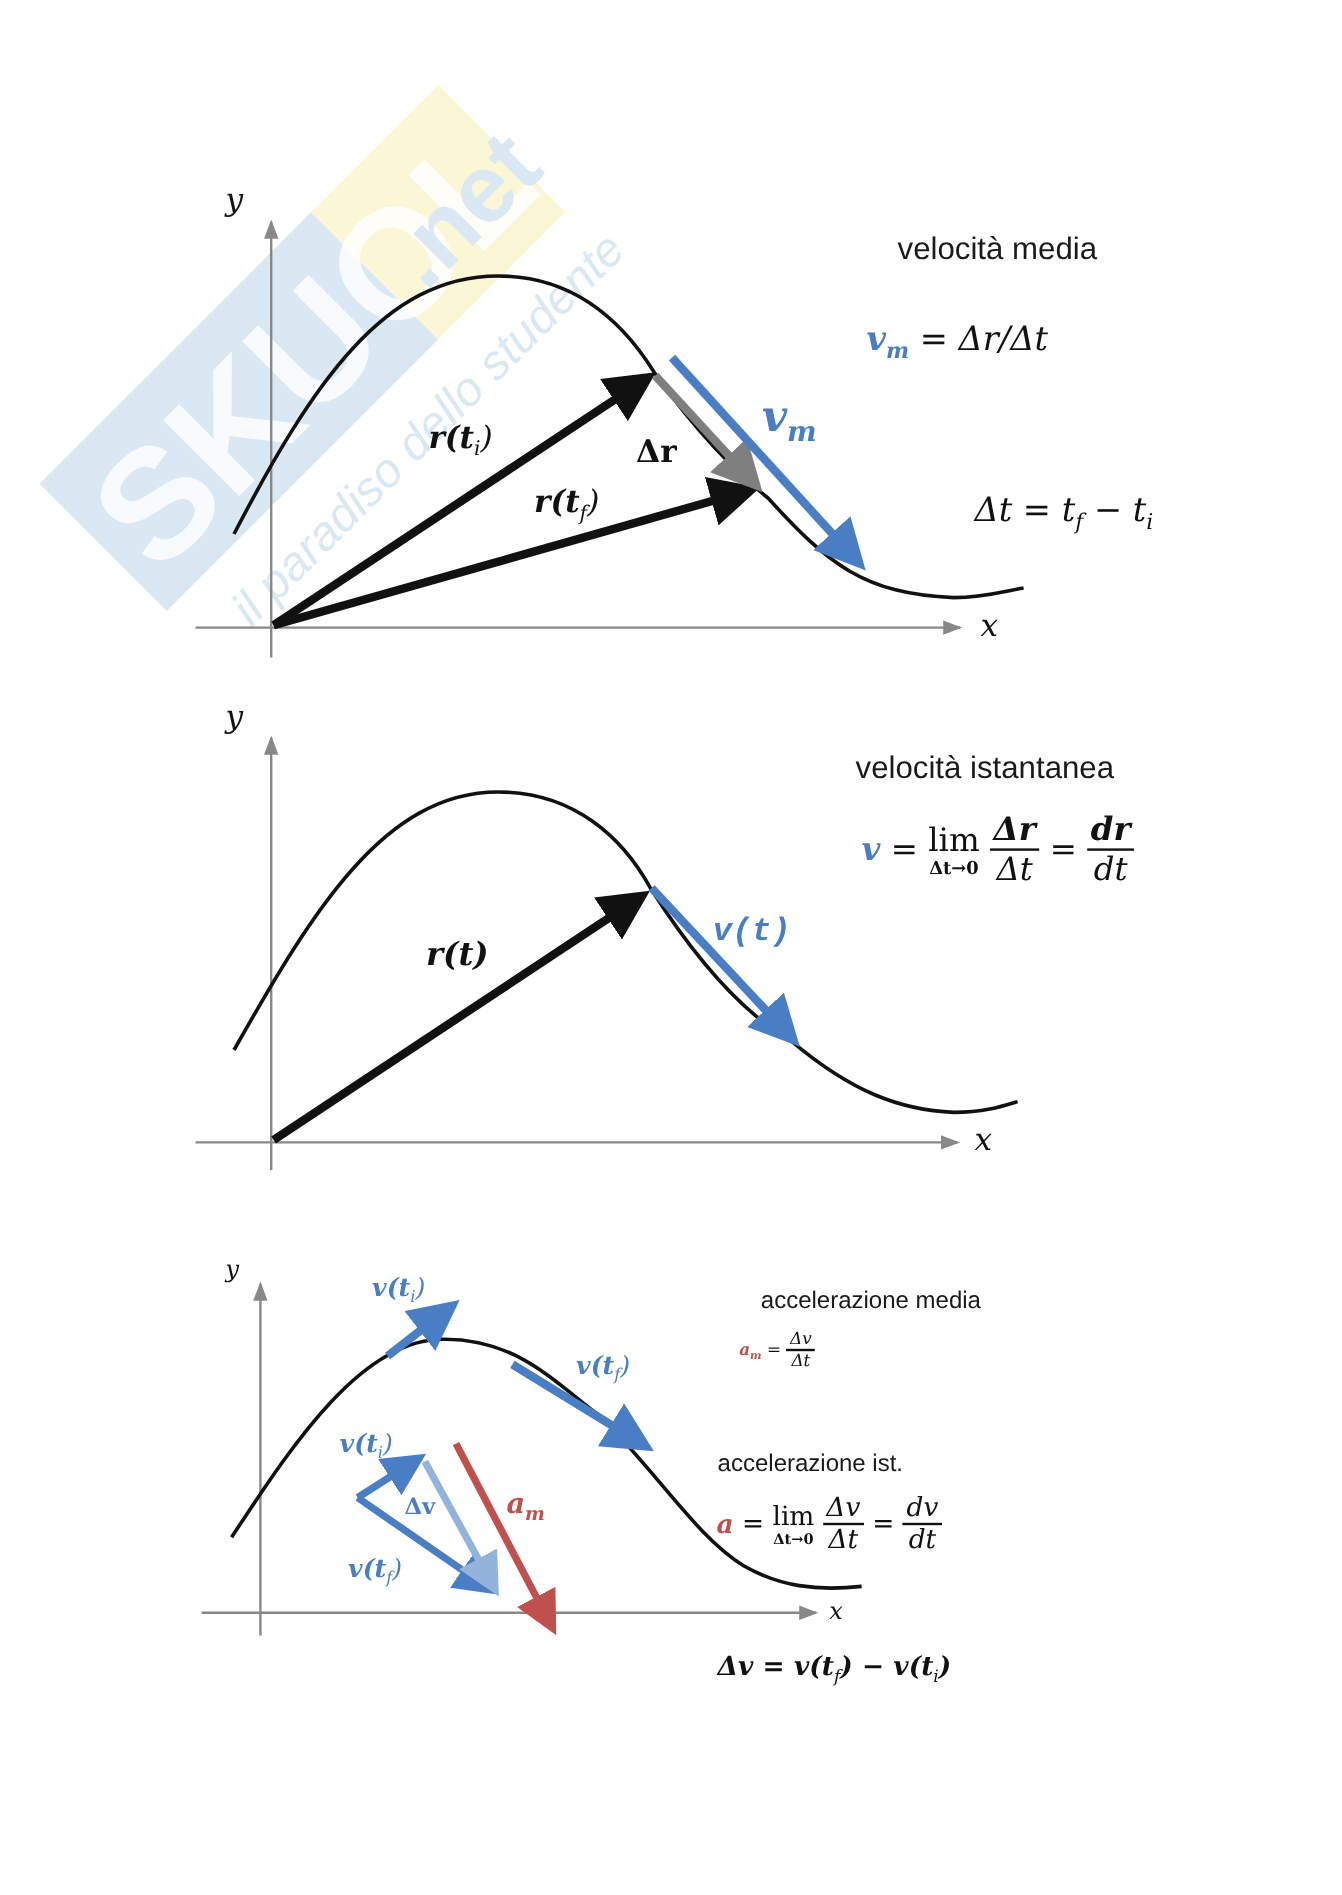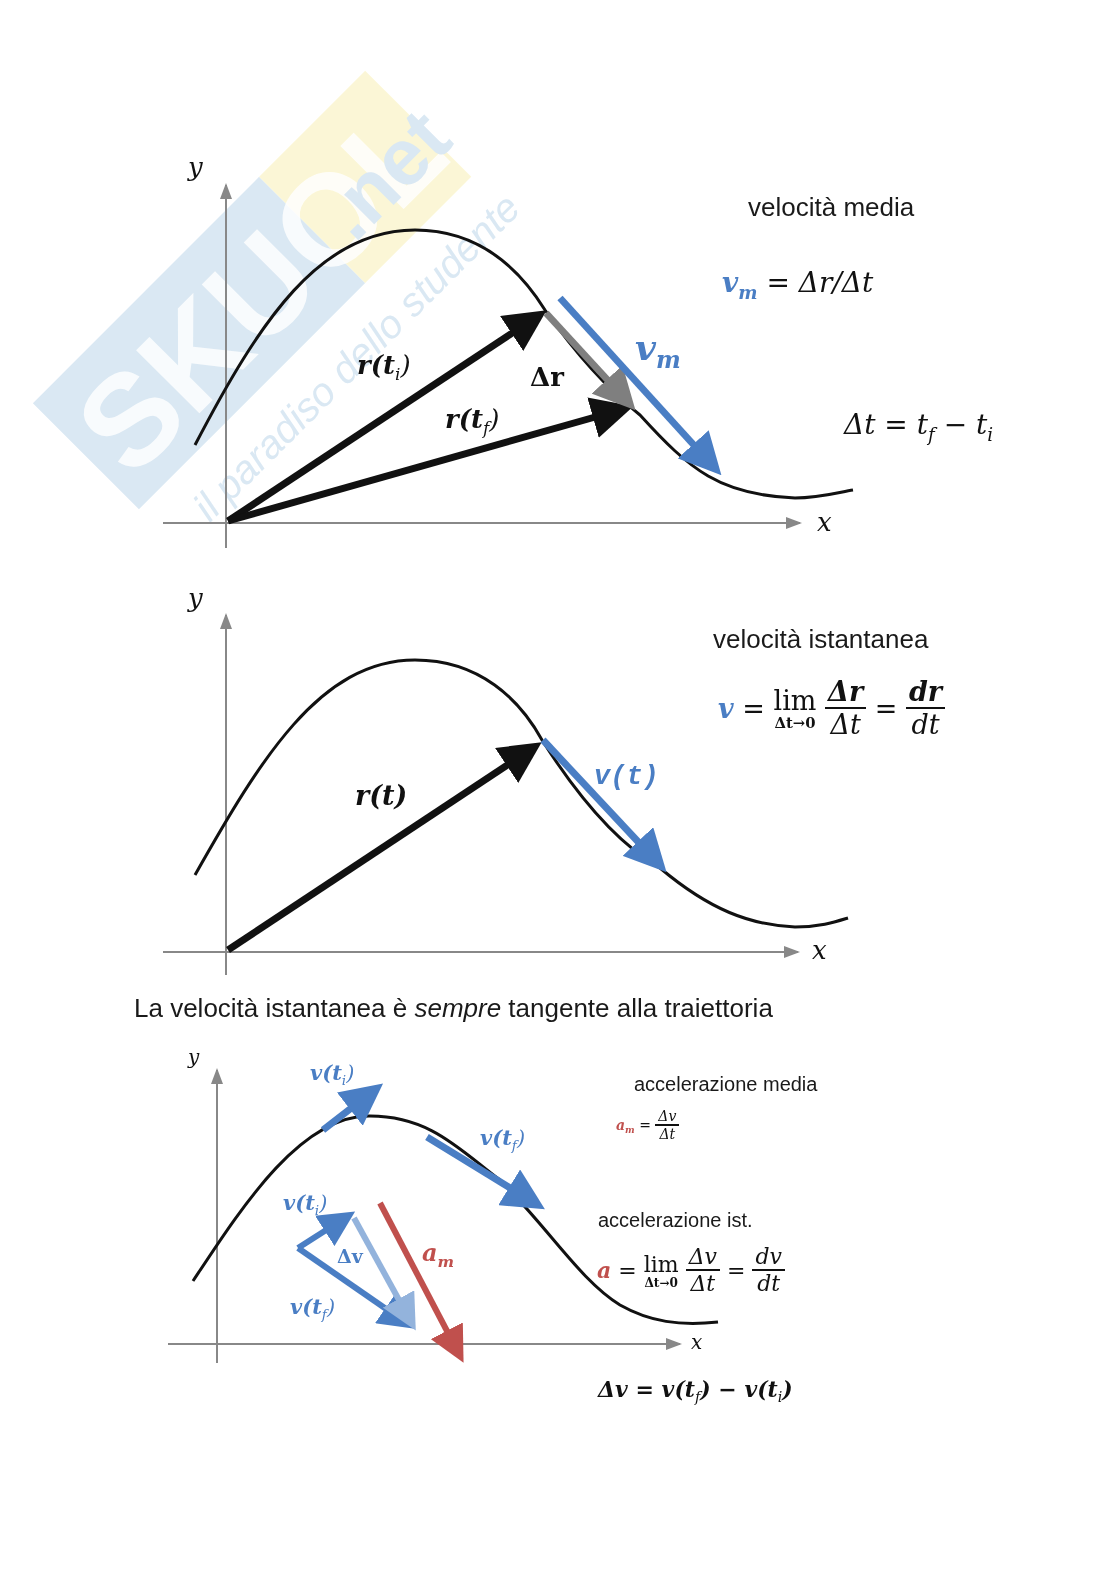--- a/index.html
+++ b/index.html
@@ -72,21 +72,21 @@
   <span class="math black" style="left:188px;top:152px;font-size:26px;">y</span>
   <span class="math black" style="left:817px;top:507px;font-size:26px;">x</span>
 
   <span class="math black bold" style="left:357px;top:350px;font-size:26px;"><span>r(t</span><sub style="font-weight:normal">i</sub><span style="font-weight:normal">)</span></span>
   <span class="math black bold" style="left:445px;top:404px;font-size:26px;"><span>r(t</span><sub style="font-weight:normal">f</sub><span style="font-weight:normal">)</span></span>
   <span class="math black bold" style="left:530px;top:362px;font-size:26px;font-style:normal;">Δr</span>
   <span class="math blue bold" style="left:635px;top:326px;font-size:36px;"><span>v</span><sub>m</sub></span>
 
   <span class="sans" style="left:716px;top:192px;font-size:26px;margin-left:32px;">velocità media</span>
   <span class="math" style="left:722px;top:266px;font-size:28px;"><span class="blue bold">v</span><sub class="blue bold">m</sub> <span class="black">= Δr/Δt</span></span>
-  <span class="math black" style="left:812px;top:408px;font-size:28px;margin-left:32px;"><span>Δt = t</span><sub>f</sub><span> − t</span><sub>i</sub></span>
+  <span class="math black" style="left:812px;top:408px;font-size:28px;"><span>Δt = t</span><sub>f</sub><span> − t</span><sub>i</sub></span>
 
   <svg class="layer" width="1118" height="1579">
     <line x1="226" y1="975" x2="226" y2="615" stroke="#888" stroke-width="2" marker-end="url(#ax)"></line>
     <line x1="163" y1="952" x2="798" y2="952" stroke="#888" stroke-width="2" marker-end="url(#ax)"></line>
     <path d="M195,875 C260,760 320,660 415,660 C480,660 520,700 542,740 C580,800 620,845 660,868 C710,910 750,925 795,927 C820,927 835,922 848,918" fill="none" stroke="#111" stroke-width="3"></path>
     <line x1="228" y1="950" x2="530" y2="750" stroke="#111" stroke-width="7" marker-end="url(#ahBlack)"></line>
     <line x1="543" y1="740" x2="657" y2="862" stroke="#4a7ec4" stroke-width="7" marker-end="url(#ahBlue)"></line>
   </svg>
 
   <span class="math black" style="left:188px;top:583px;font-size:26px;">y</span>
@@ -106,23 +106,20 @@
         <span class="num bold">Δr</span>
         <span class="den">Δt</span>
       </span>
     <span class="black" style="font-style:normal;vertical-align:middle">=</span>
     <span class="frac black">
         <span class="num bold">dr</span>
         <span class="den">dt</span>
       </span>
   </span>
 
-  <div class="sans" style="left:134px;top:993px;font-size:26px;">
-    <span>La velocità istantanea è </span><em>sempre</em><span> tangente alla traiettoria</span>
-  </div>
 
   <svg class="layer" width="1118" height="1579">
     <line x1="217" y1="1363" x2="217" y2="1070" stroke="#888" stroke-width="2" marker-end="url(#ax)"></line>
     <line x1="168" y1="1344" x2="680" y2="1344" stroke="#888" stroke-width="2" marker-end="url(#ax)"></line>
     <path d="M193,1281 C240,1210 300,1115 370,1116 C430,1116 460,1150 500,1180 C550,1230 580,1280 620,1305 C650,1322 680,1326 718,1322" fill="none" stroke="#111" stroke-width="3"></path>
 
     <line x1="323" y1="1130" x2="372" y2="1092" stroke="#4a7ec4" stroke-width="7" marker-end="url(#ahBlue)"></line>
 
     <line x1="427" y1="1137" x2="533" y2="1202" stroke="#4a7ec4" stroke-width="7" marker-end="url(#ahBlue)"></line>
 

